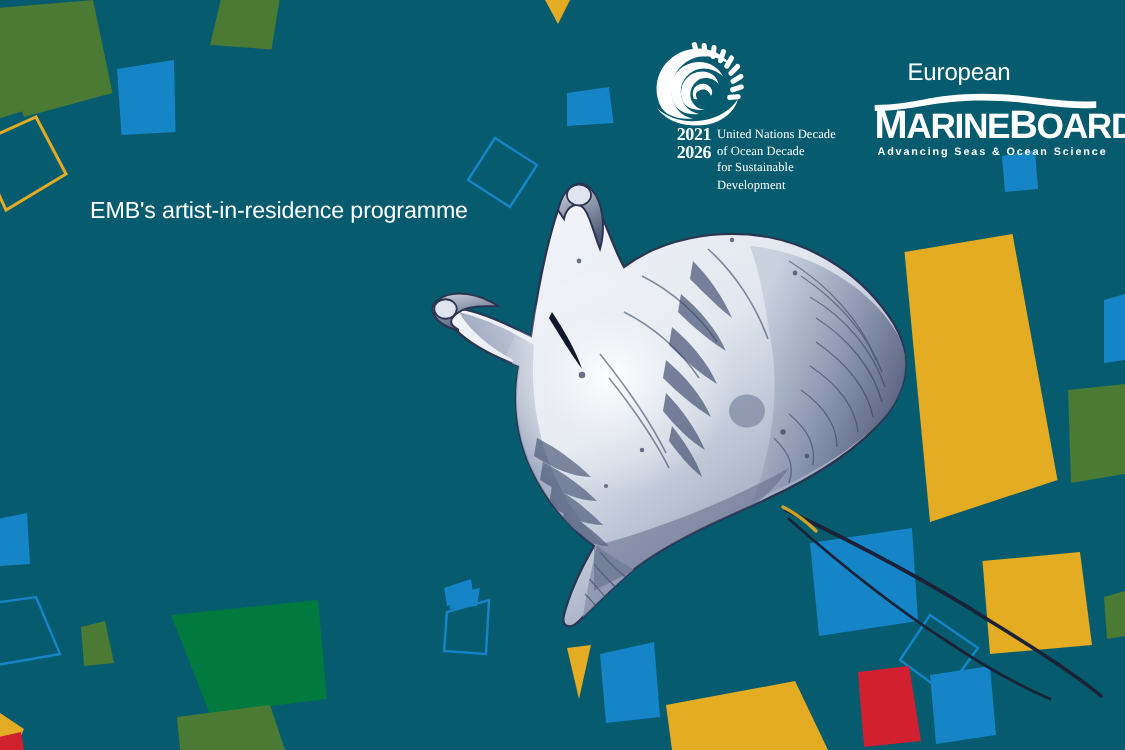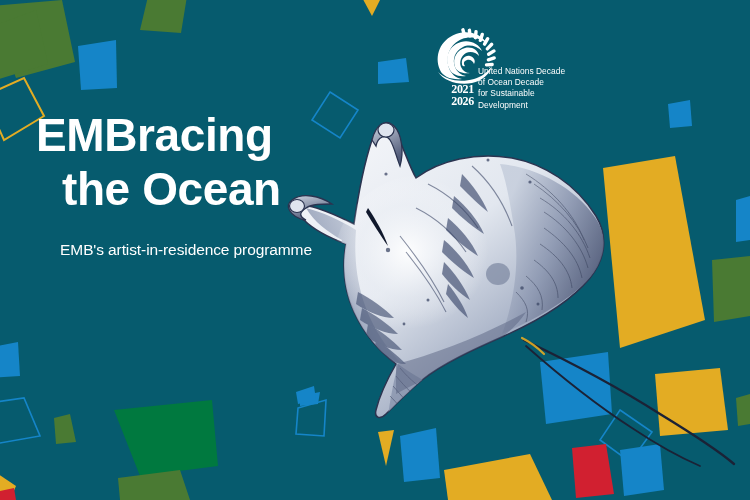--- a/index.html
+++ b/index.html
@@ -74,26 +74,27 @@
     line-height: 1.03;
     letter-spacing: -0.3px;
     color: #ffffff;
     text-align: right;
     width: 44px;
     font-family: Liberation Serif, serif;
   }
   #un-decade-tagline {
     position: absolute;
     left: 50px;
-    top: 40px;
+    top: 58px;
     font-size: 8.4px;
     line-height: 1.33;
     color: #ffffff;
     letter-spacing: 0.05px;
     white-space: pre-line;
+    font-family: Liberation Serif, serif;
   }
 
   
   #emb-logo {
     position: absolute;
     left: 583px;
     top: 40px;
     width: 148px;
     height: 68px;
     color: #ffffff;
@@ -357,21 +358,20 @@
     </g>
   </svg>
 
   <svg id="manta-tail-art" viewBox="0 0 230 150">
     <path d="M4,10 C46,30 96,56 140,84 C176,106 200,122 214,134" fill="none" stroke="#1b2236" stroke-width="2.4" stroke-linecap="round"></path>
     <path d="M6,16 C40,46 78,76 112,98 C142,118 166,130 180,136" fill="none" stroke="#1b2236" stroke-width="1.8" stroke-linecap="round"></path>
     <path d="M2,8 C10,12 18,18 24,24" fill="none" stroke="#e3ac23" stroke-width="2.2" stroke-linecap="round" opacity="0.9"></path>
   </svg>
 
   <div id="text-block">
-    <h1 id="page-title"><span>EMBracing</span><span class="line2">the Ocean</span></h1>
     <p id="page-subtitle">EMB's artist-in-residence programme</p>
   </div>
 
   <div id="un-decade-logo">
     <svg id="un-decade-mark" viewBox="0 0 66 58">
       <g fill="#ffffff">
 
         <g>
           <rect x="30" y="2" width="3.4" height="9" rx="1.6" transform="rotate(-16 31.7 6.5)"></rect>
           <rect x="36" y="2.6" width="3.4" height="9" rx="1.6" transform="rotate(-6 37.7 7.1)"></rect>
@@ -400,14 +400,23 @@
              C41,35 38,33 35,34 C32,35 31,37 33,40 C31,40.6 30,39.8 30,38 Z"></path>
 
         <path d="M6,46 C14,54 28,57 42,53 C50,50.6 56,46 60,40
              C58,48 50,55 40,57 C26,59.6 12,55 6,46 Z"></path>
       </g>
     </svg>
     <div id="un-decade-years"><span>2021</span><br><span>2026</span></div>
     <div id="un-decade-tagline"><span>United Nations Decade</span><br><span>of Ocean Decade</span><br><span>for Sustainable Development</span></div>
   </div>
 
+  <div id="emb-logo">
+    <div id="emb-european">European</div>
+    <svg id="emb-wave" viewBox="0 0 148 13" preserveAspectRatio="none">
+      <path d="M0,9 C26,9 38,1.5 72,1.5 C104,1.5 120,8 148,6.5
+               L148,11 C120,12.5 104,6 72,6 C38,6 26,13 0,13 Z" fill="#ffffff"></path>
+    </svg>
+    <div id="emb-wordmark"><span class="cap">M</span><span>ARINE</span><span class="cap">B</span><span>OARD</span></div>
+    <div id="emb-tagline">Advancing Seas &amp; Ocean Science</div>
+  </div>
 
 </div>
 
 </body></html>

